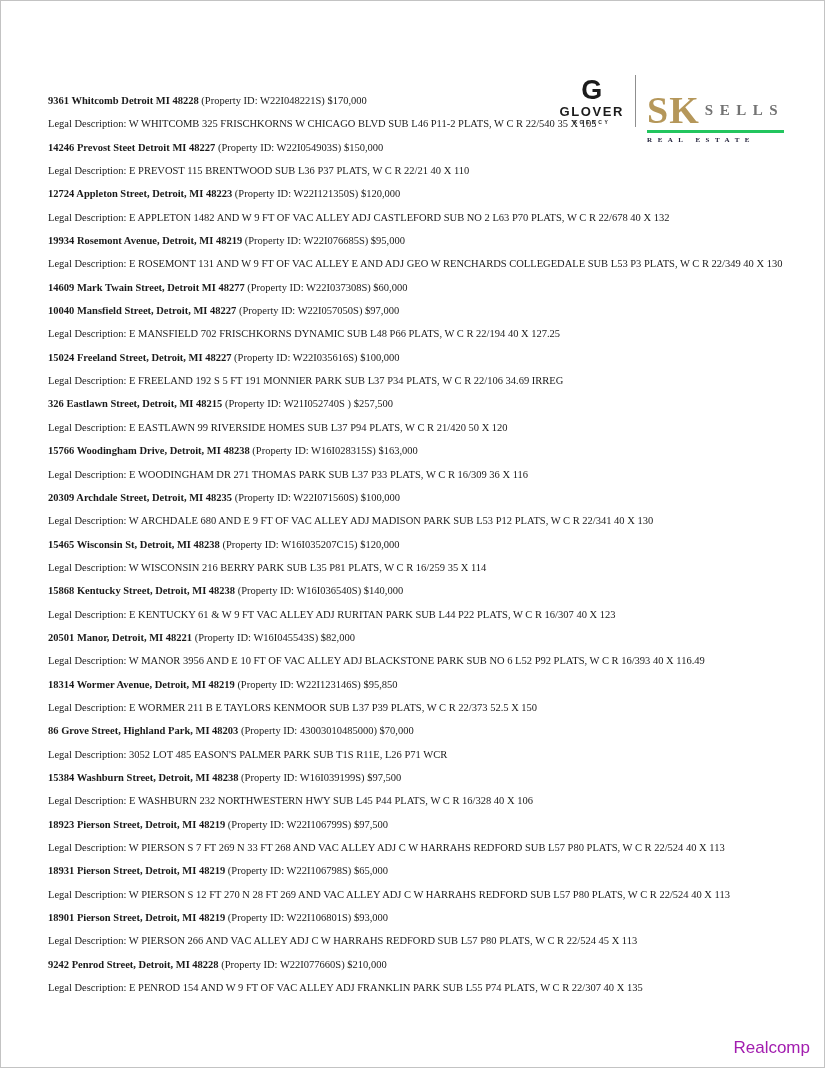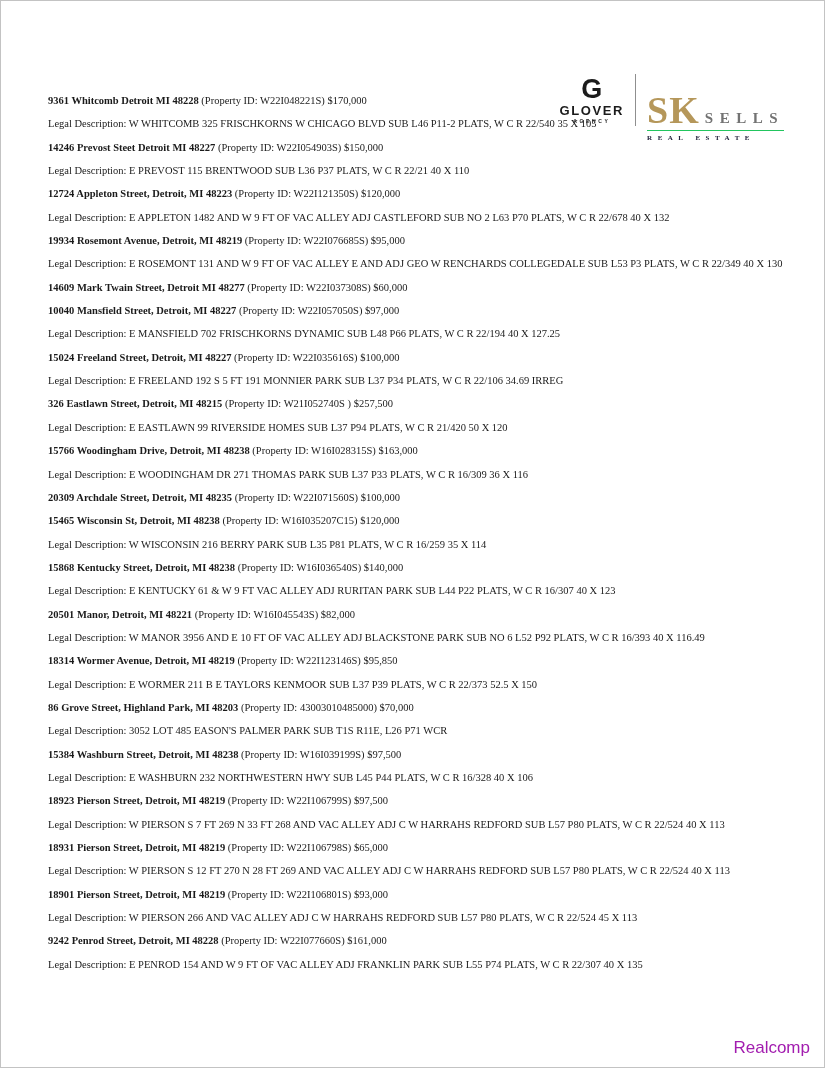--- a/index.html
+++ b/index.html
@@ -49,38 +49,38 @@
     letter-spacing: 2.6px;
     line-height: 7px;
     margin-top: 1px;
   }
   .logo-divider {
     width: 1px;
     height: 52px;
     background: #8f8f8f;
   }
   .skblock { display: flex; flex-direction: column; }
-  .skrow { display: flex; align-items: flex-end; margin-top: 36px; }
+  .skrow { display: flex; align-items: center; margin-top: 36px; }
   .sk-initials {
     font-size: 38px;
     line-height: 34px;
     font-weight: 600;
     letter-spacing: 1px;
   }
   .sk-sells {
     font-size: 15px;
     font-weight: 600;
     letter-spacing: 6.5px;
     margin-left: 5px;
   }
   .sk-realestate {
     font-size: 7px;
     font-weight: 600;
     letter-spacing: 5.5px;
-    border-top: 1px solid #22c55e;
+    border-top: 3px solid #22c55e;
     padding-top: 3px;
     margin-top: 3px;
     white-space: nowrap;
   }
 
   
   .content {
     position: absolute;
     top: 88px;
     left: 47px;
@@ -138,37 +138,38 @@
       <div class="line"><span class="addr">14609 Mark Twain Street, Detroit MI 48277</span><span> (Property ID: W22I037308S) $60,000</span></div>
       <div class="line"><span class="addr">10040 Mansfield Street, Detroit, MI 48227</span><span> (Property ID: W22I057050S) $97,000</span></div>
       <div class="line">Legal Description: E MANSFIELD 702 FRISCHKORNS DYNAMIC SUB L48 P66 PLATS, W C R 22/194 40 X 127.25</div>
       <div class="line"><span class="addr">15024 Freeland Street, Detroit, MI 48227</span><span> (Property ID: W22I035616S) $100,000</span></div>
       <div class="line">Legal Description: E FREELAND 192 S 5 FT 191 MONNIER PARK SUB L37 P34 PLATS, W C R 22/106 34.69 IRREG</div>
       <div class="line"><span class="addr">326 Eastlawn Street, Detroit, MI 48215</span><span> (Property ID: W21I052740S ) $257,500</span></div>
       <div class="line">Legal Description: E EASTLAWN 99 RIVERSIDE HOMES SUB L37 P94 PLATS, W C R 21/420 50 X 120</div>
       <div class="line"><span class="addr">15766 Woodingham Drive, Detroit, MI 48238</span><span> (Property ID: W16I028315S) $163,000</span></div>
       <div class="line">Legal Description: E WOODINGHAM DR 271 THOMAS PARK SUB L37 P33 PLATS, W C R 16/309 36 X 116</div>
       <div class="line"><span class="addr">20309 Archdale Street, Detroit, MI 48235</span><span> (Property ID: W22I071560S) $100,000</span></div>
+      <div class="line">Legal Description: W ARCHDALE 680 AND E 9 FT OF VAC ALLEY ADJ MADISON PARK SUB L53 P12 PLATS, W C R 22/341 40 X 130</div>
       <div class="line"><span class="addr">15465 Wisconsin St, Detroit, MI 48238</span><span> (Property ID: W16I035207C15) $120,000</span></div>
       <div class="line">Legal Description: W WISCONSIN 216 BERRY PARK SUB L35 P81 PLATS, W C R 16/259 35 X 114</div>
       <div class="line"><span class="addr">15868 Kentucky Street, Detroit, MI 48238</span><span> (Property ID: W16I036540S) $140,000</span></div>
       <div class="line">Legal Description: E KENTUCKY 61 &amp; W 9 FT VAC ALLEY ADJ RURITAN PARK SUB L44 P22 PLATS, W C R 16/307 40 X 123</div>
       <div class="line"><span class="addr">20501 Manor, Detroit, MI 48221</span><span> (Property ID: W16I045543S) $82,000</span></div>
       <div class="line">Legal Description: W MANOR 3956 AND E 10 FT OF VAC ALLEY ADJ BLACKSTONE PARK SUB NO 6 L52 P92 PLATS, W C R 16/393 40 X 116.49</div>
       <div class="line"><span class="addr">18314 Wormer Avenue, Detroit, MI 48219</span><span> (Property ID: W22I123146S) $95,850</span></div>
       <div class="line">Legal Description: E WORMER 211 B E TAYLORS KENMOOR SUB L37 P39 PLATS, W C R 22/373 52.5 X 150</div>
       <div class="line"><span class="addr">86 Grove Street, Highland Park, MI 48203</span><span> (Property ID: 43003010485000) $70,000</span></div>
       <div class="line">Legal Description: 3052 LOT 485 EASON'S PALMER PARK SUB T1S R11E, L26 P71 WCR</div>
       <div class="line"><span class="addr">15384 Washburn Street, Detroit, MI 48238</span><span> (Property ID: W16I039199S) $97,500</span></div>
       <div class="line">Legal Description: E WASHBURN 232 NORTHWESTERN HWY SUB L45 P44 PLATS, W C R 16/328 40 X 106</div>
       <div class="line"><span class="addr">18923 Pierson Street, Detroit, MI 48219</span><span> (Property ID: W22I106799S) $97,500</span></div>
       <div class="line">Legal Description: W PIERSON S 7 FT 269 N 33 FT 268 AND VAC ALLEY ADJ C W HARRAHS REDFORD SUB L57 P80 PLATS, W C R 22/524 40 X 113</div>
       <div class="line"><span class="addr">18931 Pierson Street, Detroit, MI 48219</span><span> (Property ID: W22I106798S) $65,000</span></div>
       <div class="line">Legal Description: W PIERSON S 12 FT 270 N 28 FT 269 AND VAC ALLEY ADJ C W HARRAHS REDFORD SUB L57 P80 PLATS, W C R 22/524 40 X 113</div>
       <div class="line"><span class="addr">18901 Pierson Street, Detroit, MI 48219</span><span> (Property ID: W22I106801S) $93,000</span></div>
       <div class="line">Legal Description: W PIERSON 266 AND VAC ALLEY ADJ C W HARRAHS REDFORD SUB L57 P80 PLATS, W C R 22/524 45 X 113</div>
-      <div class="line"><span class="addr">9242 Penrod Street, Detroit, MI 48228</span><span> (Property ID: W22I077660S) $161,000</span></div>
+      <div class="line"><span class="addr">9242 Penrod Street, Detroit, MI 48228</span><span> (Property ID: W22I077660S) $210,000</span></div>
       <div class="line">Legal Description: E PENROD 154 AND W 9 FT OF VAC ALLEY ADJ FRANKLIN PARK SUB L55 P74 PLATS, W C R 22/307 40 X 135</div>
     </div>
 
   <div class="watermark">Realcomp</div>
 
 </div>
 
 </body></html>

